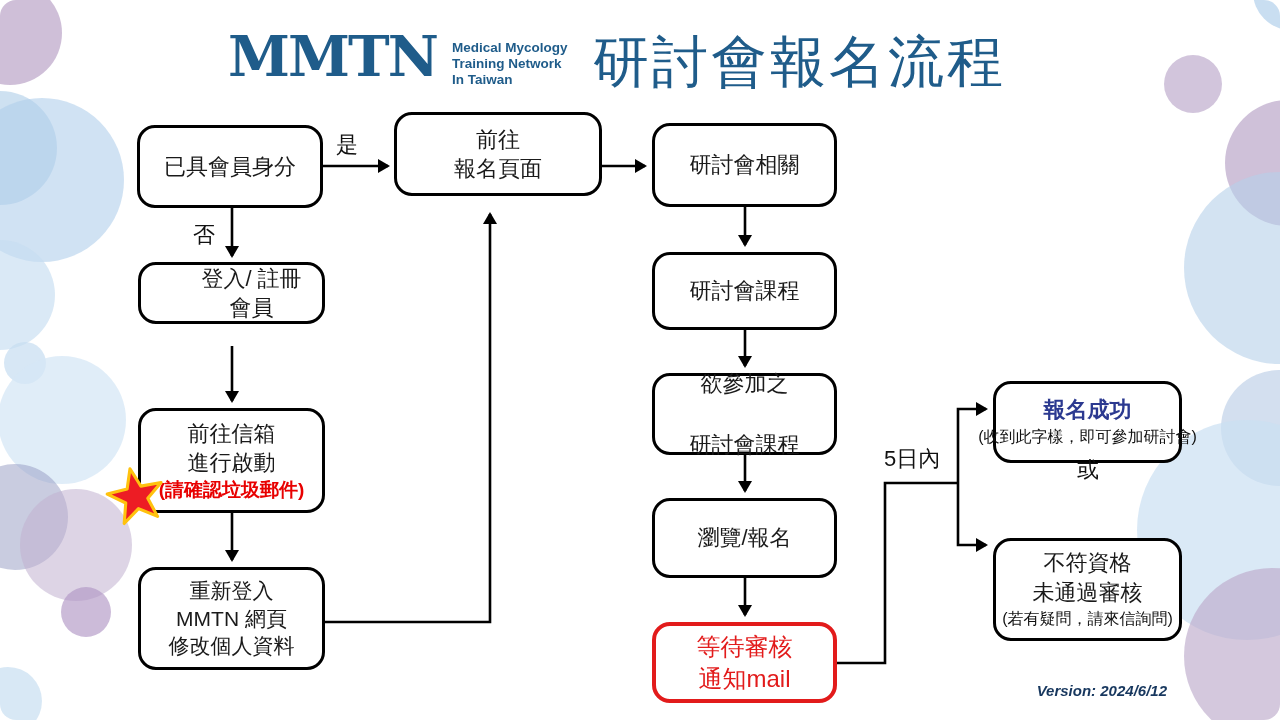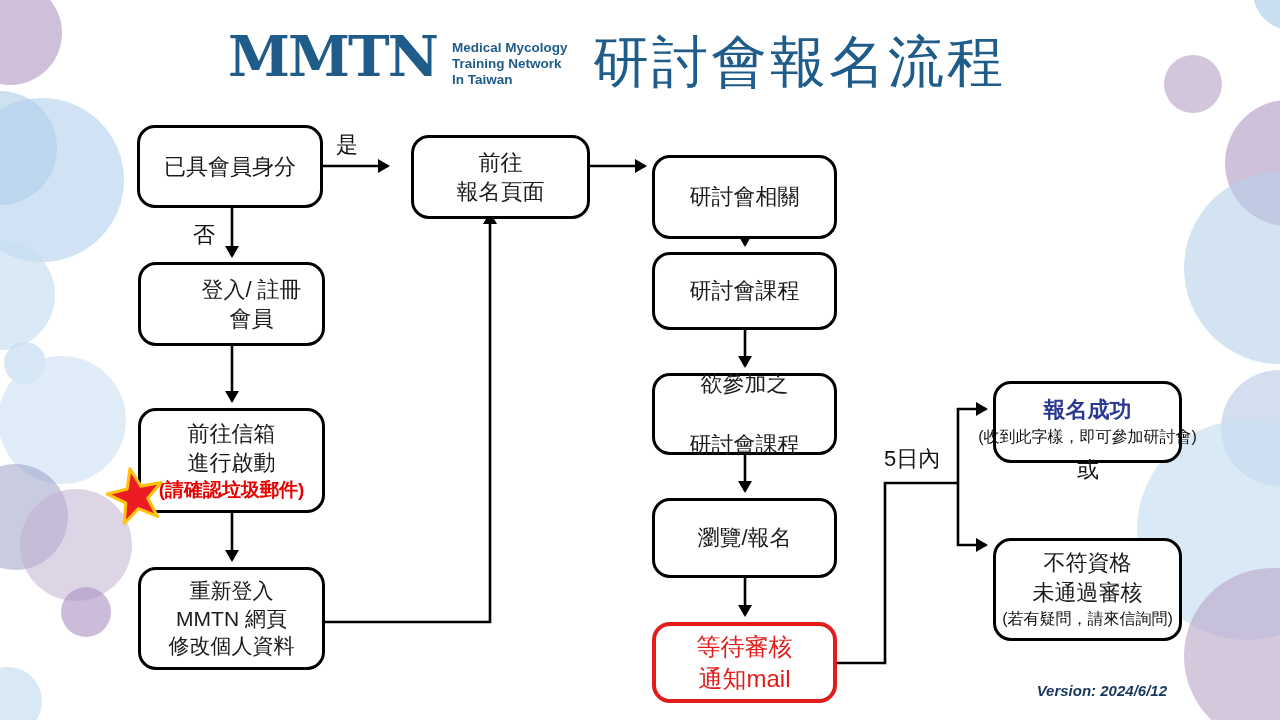--- a/index.html
+++ b/index.html
@@ -1,17 +1,17 @@
 <!DOCTYPE html>
 <html><head>
 <meta charset="utf-8">
 <style>
   html,body{margin:0;padding:0;}
   body{font-family:"Liberation Sans", sans-serif; background:#fff;}
-  .stage{position:relative;width:1280px;height:720px;overflow:hidden;background:#ffffff;}
+  .stage{position:relative;width:1280px;height:720px;overflow:hidden;background:#ffffff;border-radius:16px;}
 
   
   .bgc{position:absolute;border-radius:50%;}
 
   
   .logo-word{position:absolute;left:228px;top:26px;font-family:"DejaVu Serif","Liberation Serif",serif;
     font-weight:800;font-size:56px;line-height:1.1;color:#1F5C8A;letter-spacing:-2px;}
   .logo-sub{position:absolute;left:452px;top:40px;font-size:13.5px;line-height:1.18;color:#1F5C8A;font-weight:600;}
   .page-title{position:absolute;left:593px;top:28px;font-size:56px;font-weight:normal;color:#1F5C8A;letter-spacing:3px;line-height:1.2;}
 
@@ -82,43 +82,43 @@
     <path d="M745 578 V615" stroke="#000" stroke-width="2.6" fill="none" marker-end="url(#arrow)"></path>
     <path d="M837 663 H885 V483 H958" stroke="#000" stroke-width="2.6" fill="none"></path>
     <path d="M958 483 V409 H986" stroke="#000" stroke-width="2.6" fill="none" marker-end="url(#arrow)"></path>
     <path d="M958 483 V545 H986" stroke="#000" stroke-width="2.6" fill="none" marker-end="url(#arrow)"></path>
   </svg>
 
   <div class="node" style="left:137px;top:125px;width:186px;height:83px;">
     <div class="nl">已具會員身分</div>
   </div>
 
-  <div class="node" style="left:394px;top:135px;width:179px;height:84px;margin-left:17px;">
+  <div class="node" style="left:394px;top:112px;width:208px;height:84px;">
     <div class="nl">前往</div>
     <div class="nl">報名頁面</div>
   </div>
 
-  <div class="node" style="left:138px;top:262px;width:187px;height:84px;padding-left:40px;">
+  <div class="node" style="left:138px;top:262px;width:187px;height:62px;padding-left:40px;">
     <div class="nl">登入/ 註冊</div>
     <div class="nl">會員</div>
   </div>
 
   <div class="node" style="left:138px;top:408px;width:187px;height:105px;">
     <div class="nl">前往信箱</div>
     <div class="nl">進行啟動</div>
     <div class="nl note-red">(請確認垃圾郵件)</div>
   </div>
 
   <div class="node" style="left:138px;top:567px;width:187px;height:103px;font-size:21px;">
     <div class="nl">重新登入</div>
     <div class="nl">MMTN 網頁</div>
     <div class="nl">修改個人資料</div>
   </div>
 
-  <div class="node" style="left:652px;top:123px;width:185px;height:84px;margin-top:32px;">
+  <div class="node" style="left:652px;top:123px;width:185px;height:84px;">
     <div class="nl">研討會相關</div>
   </div>
 
   <div class="node" style="left:652px;top:252px;width:185px;height:78px;">
     <div class="nl">研討會課程</div>
   </div>
 
   <div class="node" style="left:652px;top:373px;width:185px;height:82px;gap:32px;">
     <div class="nl">欲參加之</div>
     <div class="nl">研討會課程</div>

